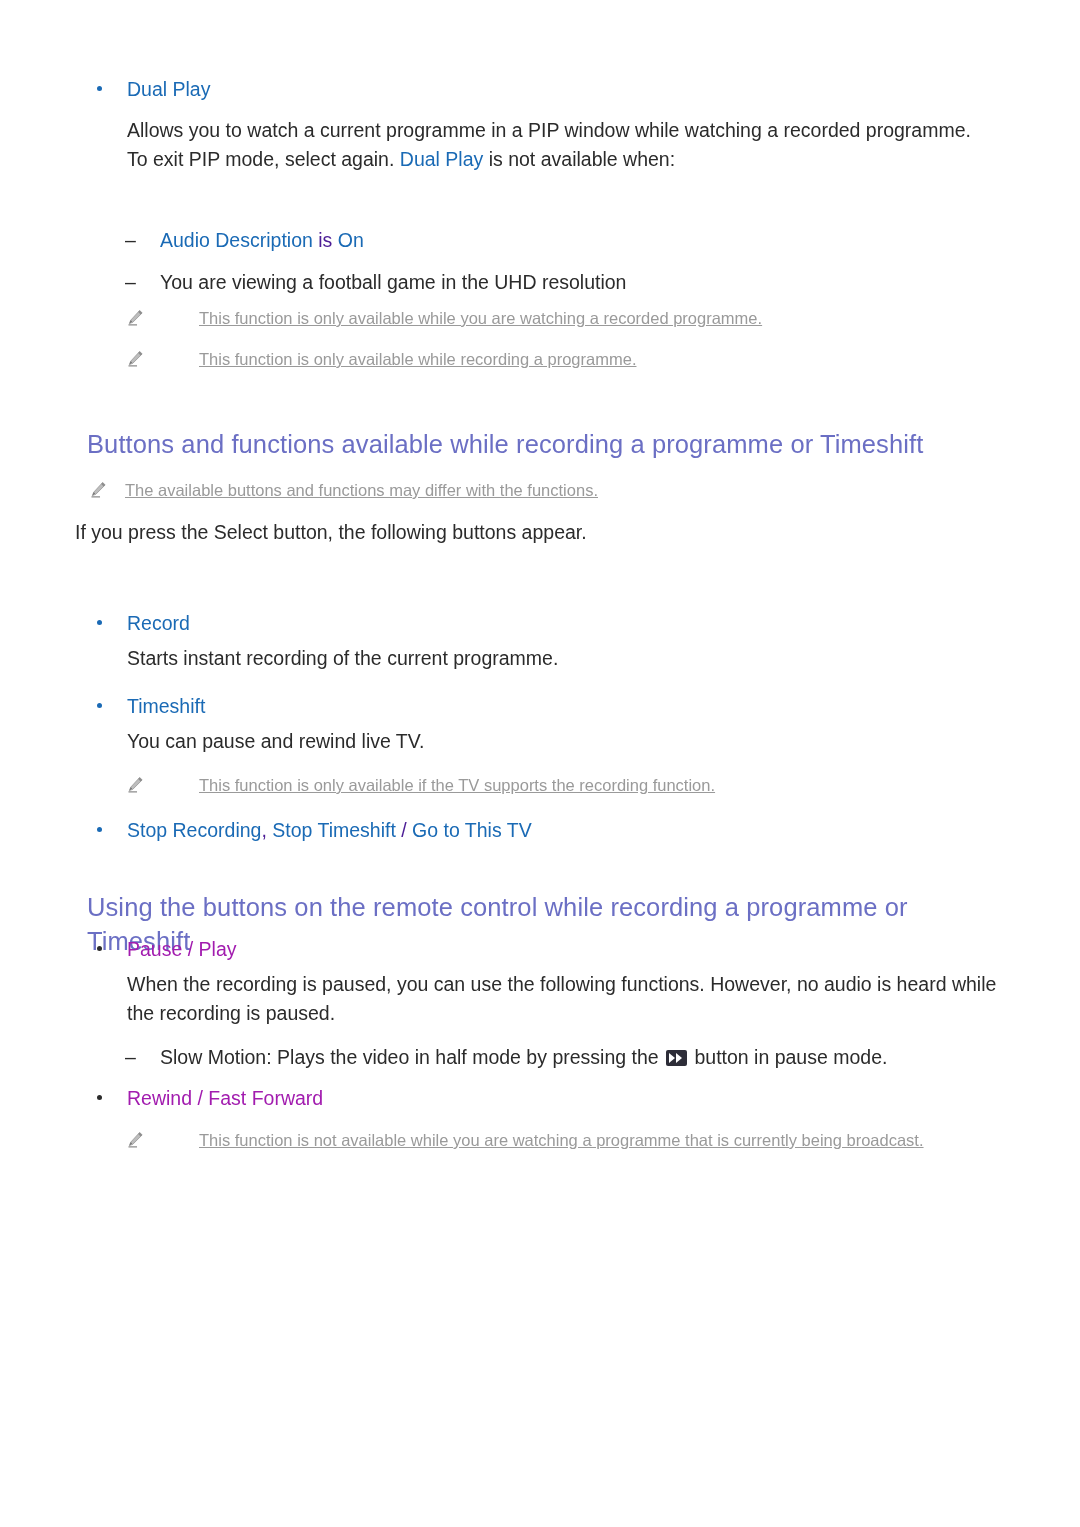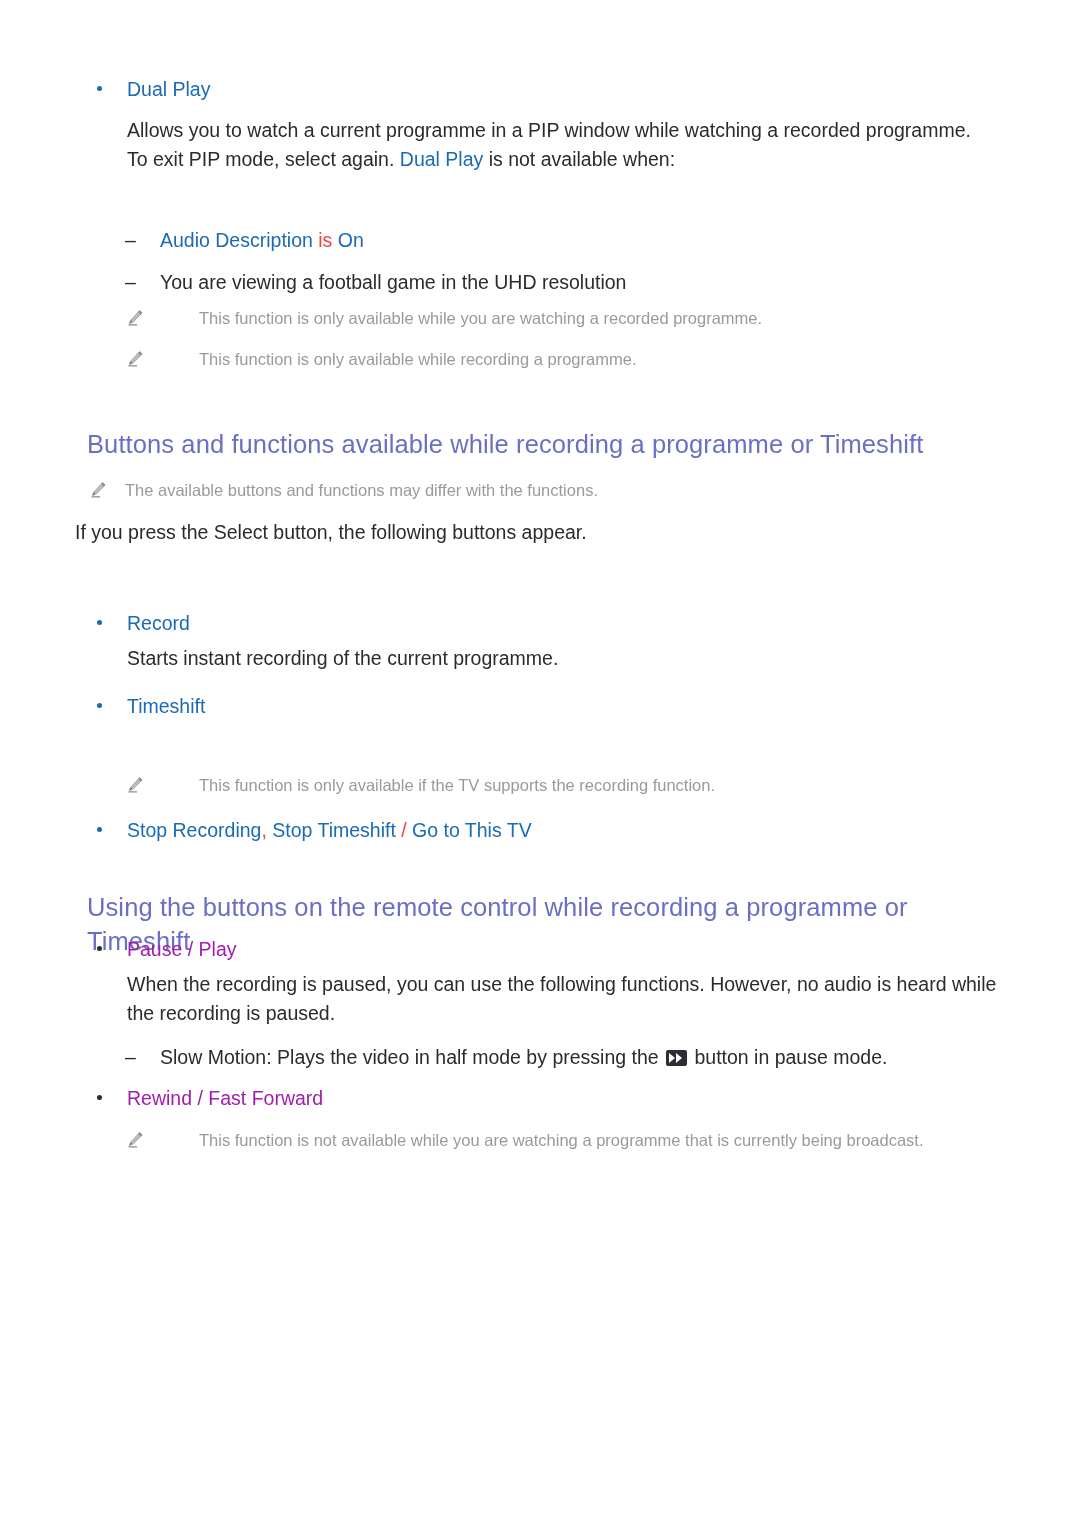--- a/index.html
+++ b/index.html
@@ -73,20 +73,21 @@
   }
 
   
   .note {
     position: relative;
     font-size: 16.5px;
     line-height: 26px;
     color: #9a9a9a;
     padding-left: 50px;
     max-width: 930px;
+    text-decoration: underline;
   }
   .note.indented { padding-left: 87px; margin-left: 37px; }
   .note .pencil {
     position: absolute;
     left: 14px;
     top: 3px;
     width: 19px;
     height: 19px;
     display: block;
   }
@@ -96,21 +97,21 @@
   h2.section-heading {
     font-size: 25.5px;
     font-weight: 400;
     color: #6b6fc4;
     margin: 12px;
     line-height: 34px;
     letter-spacing: 0.1px;
   }
 
   .blue { color: #1a6ab5; }
-  .dark { color: #ef4444; }
+  .dark { color: #4c1d95; }
   .bold { font-weight: 400; }
 
   
   .ff-icon {
     display: inline-block;
     width: 21px;
     height: 16px;
     background: #2d2d38;
     border-radius: 2px;
     position: relative;
@@ -224,20 +225,23 @@
   </div>
   <div class="pos" style="top:644px">
     <div class="body-para">Starts instant recording of the current programme.</div>
   </div>
 
   <div class="pos" style="top:691px">
     <div class="bullet-item blue">
       <span>Timeshift</span>
     </div>
   </div>
+  <div class="pos" style="top:727px">
+    <div class="body-para">You can pause and rewind live TV.</div>
+  </div>
 
   <div class="pos" style="top:772px">
     <div class="note indented">
       <span class="pencil">
         <svg viewBox="0 0 20 20" width="19" height="19" aria-hidden="true">
           <path d="M14.4 2.6 L17.0 5.2 L7.2 15.0 L3.6 16.4 L5.0 12.8 Z" fill="#bdbdbd" stroke="#9a9a9a" stroke-width="0.9"></path>
           <path d="M14.4 2.6 L17.0 5.2 L15.4 6.8 L12.8 4.2 Z" fill="#8e8e8e"></path>
           <path d="M3.6 16.4 L5.0 12.8 L6.4 14.2 Z" fill="#6f6f6f"></path>
           <rect x="2.6" y="17.0" width="9" height="1.5" fill="#9a9a9a"></rect>
         </svg>

